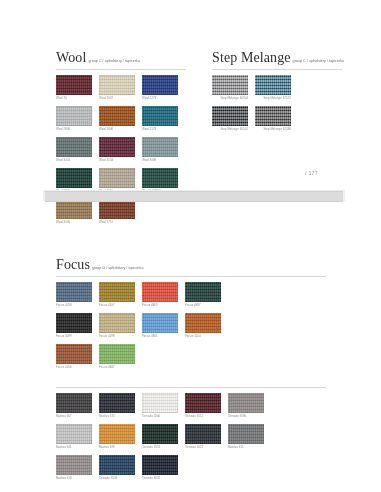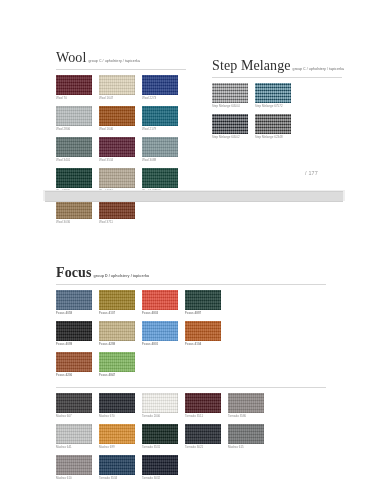--- a/index.html
+++ b/index.html
@@ -181,21 +181,21 @@
           <span class="chip tex" style="background-color: rgb(147, 117, 79);"></span>
           <div class="caption">Wool 3036</div>
         </div>
         <div class="cell">
           <span class="chip tex" style="background-color: rgb(116, 52, 29);"></span>
           <div class="caption">Wool 3711</div>
         </div>
       </div>
   </div>
 
-  <div class="section" style="left:212px; top:14px; width:130px;">
+  <div class="section" style="left:212px; top:6px; width:130px;text-align:right;">
     <div class="sect-head">
       <span class="sect-title">Step Melange</span>
       <span class="sect-meta">group C / upholstery / tapicerka</span>
     </div>
     <div class="rule"></div>
     <div class="grid" style="width:93px;">
         <div class="cell">
           <span class="chip mel" style="background-color: rgb(141, 142, 144);"></span>
           <div class="caption">Step Melange 60504</div>
         </div>
@@ -214,21 +214,21 @@
       </div>
   </div>
 
   <div class="folio" style="left:305px; top:170px;">
     <span>/ 177</span>
   </div>
 
   <div class="band-edge" style="left:43px; top:190px; width:302px; height:11px;"></div>
   <div class="band" style="left:45px; top:191px; width:298px; height:9px;"></div>
 
-  <div class="section" style="left:56px; top:221px; width:270px;font-weight:bold;">
+  <div class="section" style="left:56px; top:213px; width:270px;">
     <div class="sect-head">
       <span class="sect-title">Focus</span>
       <span class="sect-meta">group D / upholstery / tapicerka</span>
     </div>
     <div class="rule"></div>
     <div class="grid" style="width:180px;">
         <div class="cell">
           <span class="chip tex" style="background-color: rgb(77, 102, 129);"></span>
           <div class="caption">Focus 4058</div>
         </div>

